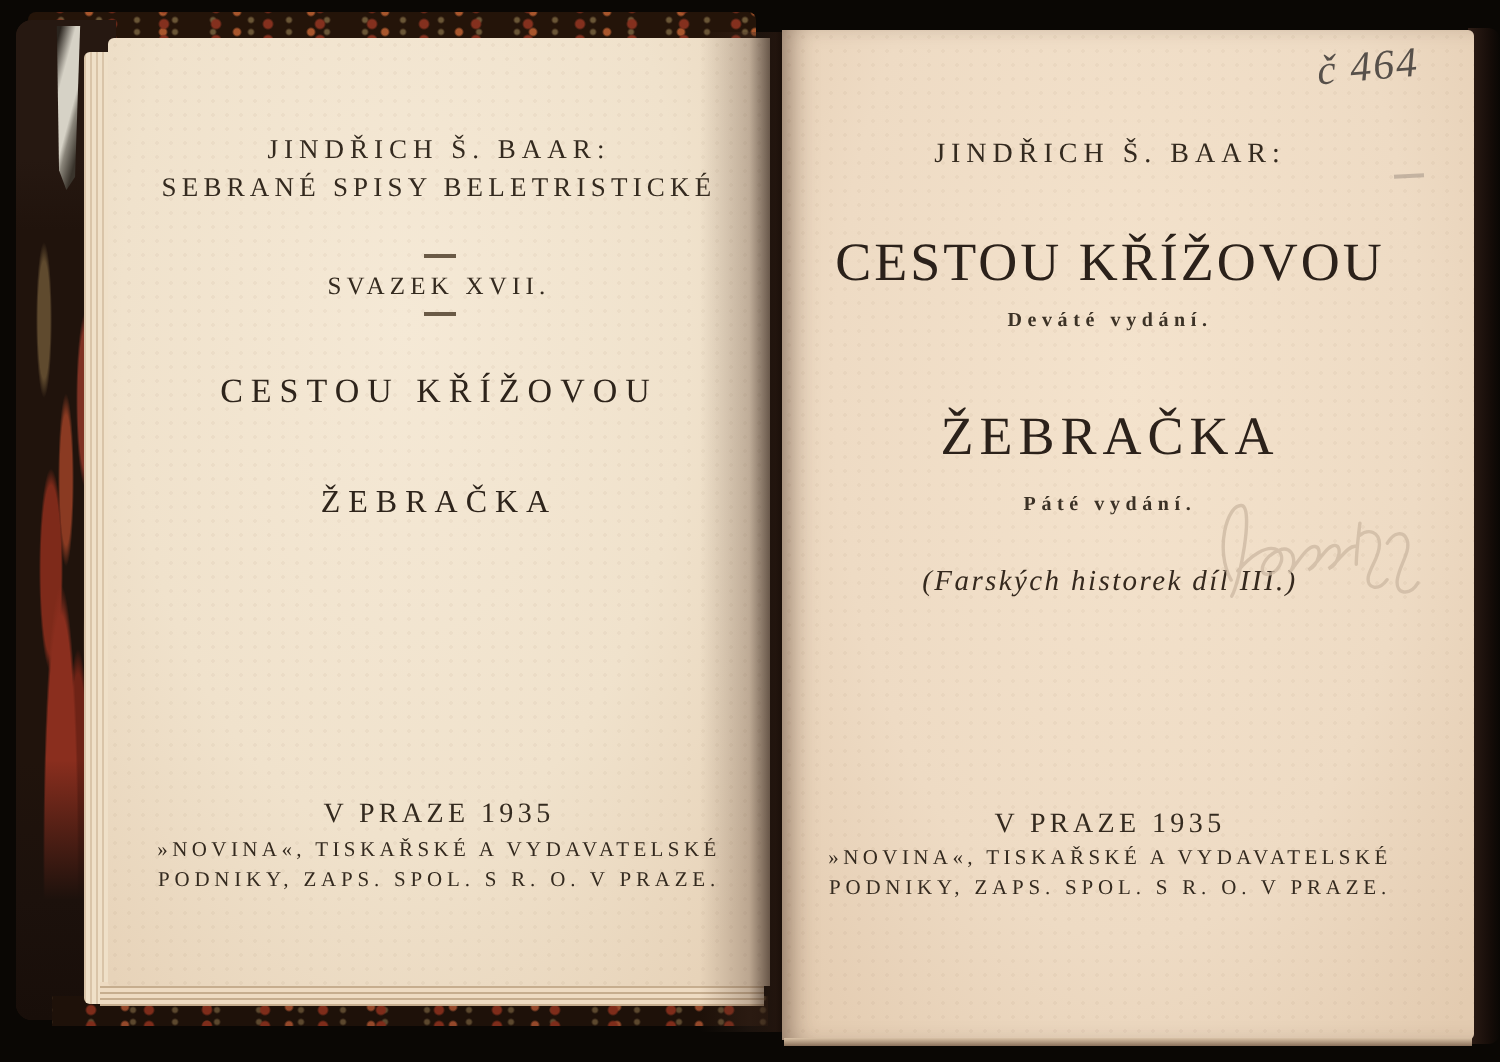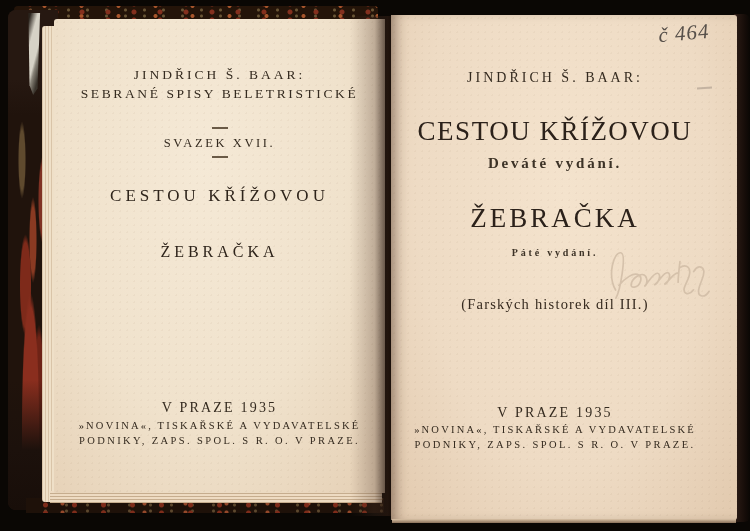--- a/index.html
+++ b/index.html
@@ -106,24 +106,24 @@
   .lp-volume{top:117px;font-size:12.5px;letter-spacing:2.6px;}
   .lp-title1{top:167px;font-size:17px;letter-spacing:4px;color:#2e241b;}
   .lp-title2{top:224px;font-size:16px;letter-spacing:4px;color:#2e241b;}
   .lp-place{top:381px;font-size:14px;letter-spacing:2.2px;}
   .lp-pub1{top:401px;font-size:10.5px;letter-spacing:2.2px;}
   .lp-pub2{top:416px;font-size:10.5px;letter-spacing:2.4px;}
 
   .rp-content{position:absolute;left:0;top:0;right:18px;bottom:0;}
   .rp-author{top:55px;font-size:14px;letter-spacing:3px;}
   .rp-title1{top:101px;font-size:27px;letter-spacing:1.5px;color:#2b211a;}
-  .rp-edition1{top:140px;font-size:15px;letter-spacing:2.8px;font-weight:bold;color:#3c3226;}
+  .rp-edition1{top:140px;font-size:10px;letter-spacing:2.8px;font-weight:bold;color:#3c3226;}
   .rp-title2{top:188px;font-size:27px;letter-spacing:3px;color:#2b211a;}
   .rp-edition2{top:232px;font-size:10px;letter-spacing:2.8px;font-weight:bold;color:#3c3226;text-align:center;}
-  .rp-series{top:281px;font-size:14.5px;letter-spacing:1.2px;color:#35291e;}
+  .rp-series{top:268px;font-size:14.5px;letter-spacing:1.2px;font-style:italic;color:#35291e;}
   .rp-place{top:390px;font-size:14px;letter-spacing:2.2px;}
   .rp-pub1{top:409px;font-size:10.5px;letter-spacing:2.2px;}
   .rp-pub2{top:424px;font-size:10.5px;letter-spacing:2.4px;}
 
   .catalog-number{
     position:absolute;left:238px;top:8px;width:110px;text-align:center;
     font-style:italic;font-size:21px;color:#57504a;letter-spacing:1px;
     transform:rotate(-5deg);line-height:1;
   }
   .pencil-dash{

